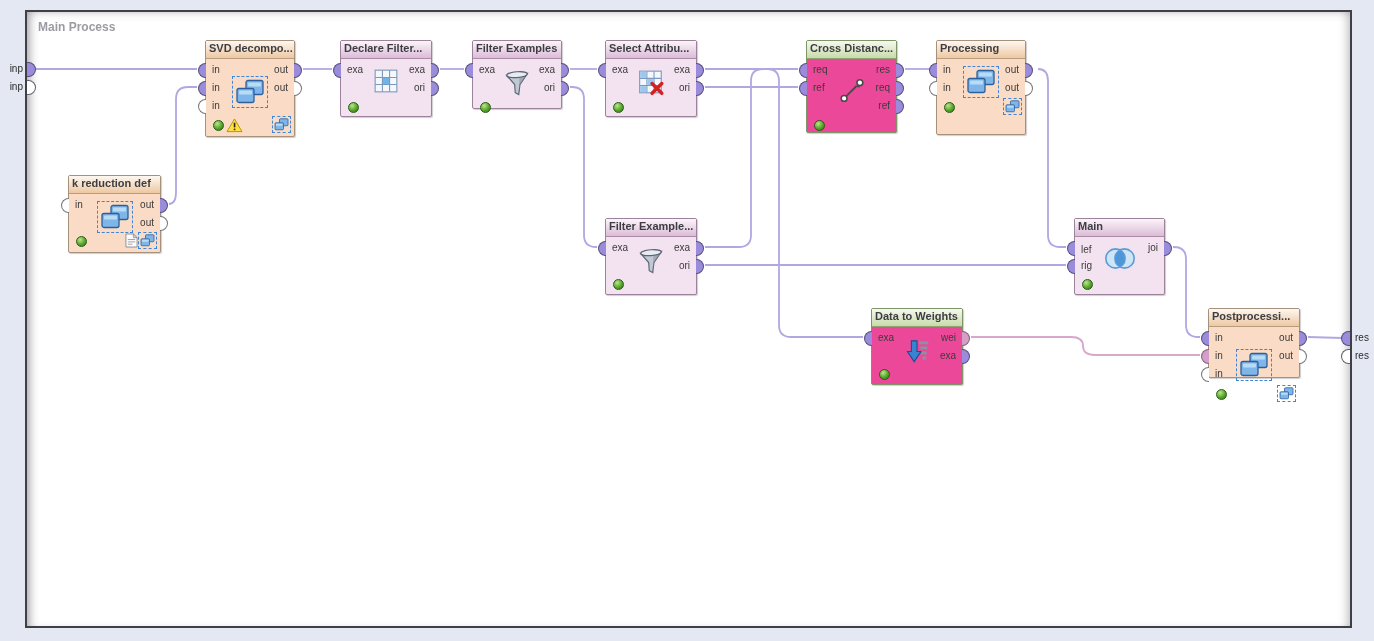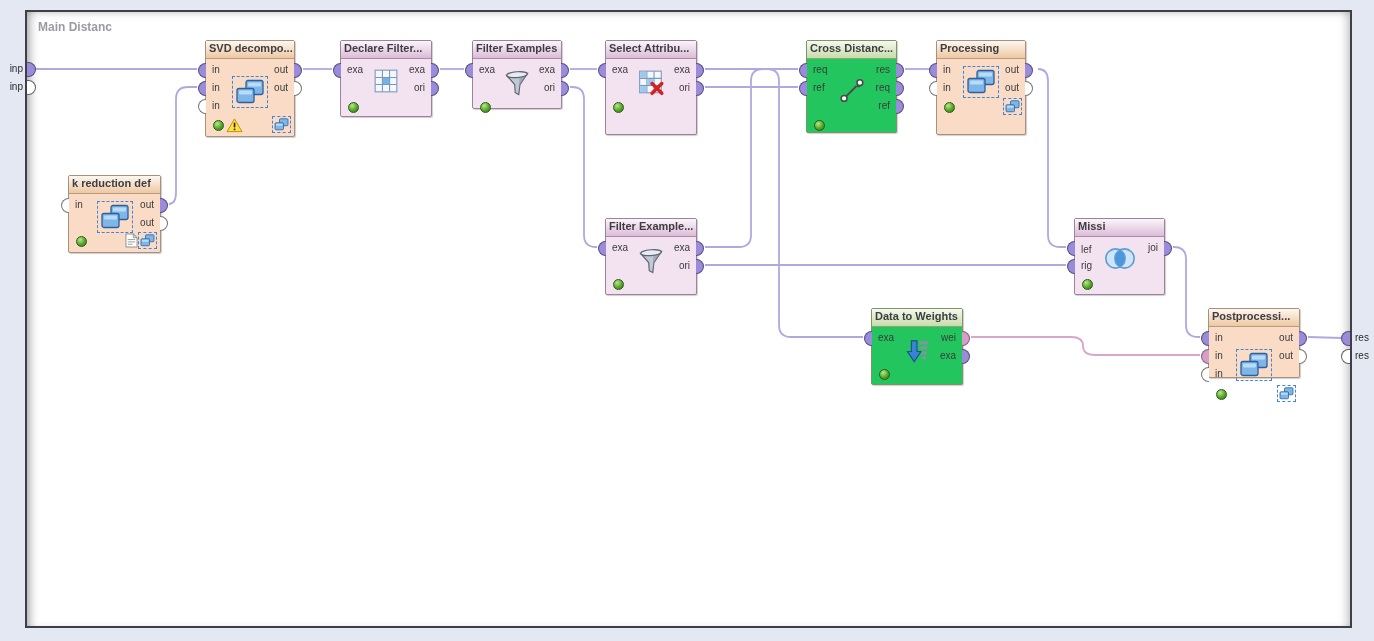--- a/index.html
+++ b/index.html
@@ -7,21 +7,21 @@
   #stage{position:relative;width:1374px;height:641px;background:#e4e8f2;overflow:hidden;}
   #canvas{position:absolute;left:25px;top:10px;width:1327px;height:618px;background:#fff;
     border:2px solid #3f3f47;box-sizing:border-box;
     box-shadow:inset 9px 0 9px -6px rgba(90,90,100,.5), inset -9px 0 9px -6px rgba(90,90,100,.35),
                inset 0 7px 8px -6px rgba(90,90,100,.25);}
   #process-title{position:absolute;left:38px;top:20px;font-size:12px;font-weight:bold;color:#9b9ba3;z-index:3;}
   #wires{position:absolute;left:0;top:0;z-index:2;}
   .op{position:absolute;box-sizing:border-box;border-radius:2px;z-index:3;box-shadow:1px 1px 1px rgba(60,60,70,.25);}
   .t-orange{background:#fadcc6;border:1px solid #a5917c;}
   .t-pink{background:#f3e2ef;border:1px solid #9c839b;}
-  .t-green{background:#22c55e;border:1px solid #7f9468;}
+  .t-green{background:#ec4899;border:1px solid #7f9468;}
   .op-header{position:absolute;left:0;top:0;right:0;height:16px;overflow:hidden;white-space:nowrap;
     font-size:11px;font-weight:bold;color:#3d3d43;padding:1px 0 0 3px;box-sizing:content-box;}
   .t-orange .op-header{background:linear-gradient(#fdf7f0,#eec8a2);border-bottom:1px solid #b99c7e;}
   .t-pink  .op-header{background:linear-gradient(#fbf4fa,#dcbcd7);border-bottom:1px solid #ab8ba5;}
   .t-green .op-header{background:linear-gradient(#f5f9ee,#c8dcaa);border-bottom:1px solid #90a474;}
   .port{position:absolute;width:8px;height:15px;box-sizing:border-box;background:#fff;border:1px solid #767676;z-index:4;}
   .port.pin{left:-8px;border-radius:7.5px 0 0 7.5px;border-right:none;}
   .port.pout{right:-8px;border-radius:0 7.5px 7.5px 0;border-left:none;}
   .port.filled{background:#9a8bdb;border-color:#57507c;}
   .port.pinkp{background:#d29fc6;border-color:#8e5c82;}
@@ -37,21 +37,21 @@
   .eport.fromleft{left:27px;border-radius:0 8px 8px 0;border-left:none;}
   .eport.fromright{left:1341px;border-radius:8px 0 0 8px;border-right:none;}
   .eport.filled{background:#9a8bdb;border-color:#57507c;}
   .elabel{position:absolute;font-size:10px;color:#2a2a2a;height:14px;line-height:14px;z-index:3;}
 </style>
 </head>
 <body>
 
 <div id="stage">
   <div id="canvas"></div>
-  <div id="process-title">Main Distanc</div>
+  <div id="process-title">Main Process</div>
   <svg id="wires" width="1374" height="641" viewBox="0 0 1374 641">
       <path d="M35,69 L197,69" fill="none" stroke="#b1a8e2" stroke-width="1.8"></path>
       <path d="M169,204 L169,204 Q176,204 176,192 L176,99 Q176,87 188,87 L197,87" fill="none" stroke="#b1a8e2" stroke-width="1.8"></path>
       <path d="M303,69 L332,69" fill="none" stroke="#b1a8e2" stroke-width="1.8"></path>
       <path d="M440,69 L464,69" fill="none" stroke="#b1a8e2" stroke-width="1.8"></path>
       <path d="M570,69 L597,69" fill="none" stroke="#b1a8e2" stroke-width="1.8"></path>
       <path d="M570,87 L572,87 Q584,87 584,99 L584,235 Q584,247 596,247 L597,247" fill="none" stroke="#b1a8e2" stroke-width="1.8"></path>
       <path d="M705,69 L767,69 Q779,69 779,81 L779,325 Q779,337 791,337 L863,337" fill="none" stroke="#b1a8e2" stroke-width="1.8"></path>
       <path d="M705,87 L798,87" fill="none" stroke="#b1a8e2" stroke-width="1.8"></path>
       <path d="M705,247 L739,247 Q751,247 751,235 L751,81 Q751,69 763,69 L798,69" fill="none" stroke="#b1a8e2" stroke-width="1.8"></path>
@@ -116,21 +116,21 @@
         <div class="plabel r" style="top:22px">exa</div>
         <div class="port pout filled" style="top:40px"></div>
         <div class="plabel r" style="top:40px">ori</div>
         <div class="op-icon" style="top:29px"><svg width="28" height="28" viewBox="0 0 24 24">
             <polygon points="3,4.5 21,3 14.5,12.5 13.5,21 10.5,19.5 10,12.5" fill="#c2c9d6" stroke="#5c6472"></polygon>
             <polygon points="14,5.5 20.5,3.4 14.5,12.5 13.8,18" fill="#8f98a8" opacity="0.65"></polygon>
             <ellipse cx="12" cy="4" rx="8.8" ry="2.5" fill="#e8ecf2" stroke="#5c6472" transform="rotate(-4 12 4)"></ellipse>
           </svg></div>
         <div class="status-dot" style="left:7px;top:61px"></div>
       </div>
-      <div class="op t-pink" style="left: 605px; top: 40px; width: 92px; height: 95px;">
+      <div class="op t-pink" style="left: 605px; top: 40px; width: 92px; height: 77px;">
         <div class="op-header"><span>Select Attribu...</span></div>
         <div class="port pin filled" style="top:22px"></div>
         <div class="plabel l" style="top:22px">exa</div>
         <div class="port pout filled" style="top:22px"></div>
         <div class="plabel r" style="top:22px">exa</div>
         <div class="port pout filled" style="top:40px"></div>
         <div class="plabel r" style="top:40px">ori</div>
         <div class="op-icon" style="top:28px"><svg width="27" height="27" viewBox="0 0 25 25">
             <rect x="2" y="2" width="20" height="20" fill="#f4f8fc" stroke="#7b98bc"></rect>
             <path d="M8.7,2 V22 M15.3,2 V22 M2,8.7 H22 M2,15.3 H22" stroke="#7b98bc" fill="none"></path>
@@ -221,21 +221,21 @@
         <div class="port pout filled" style="top:40px"></div>
         <div class="plabel r" style="top:40px">ori</div>
         <div class="op-icon" style="top:29px"><svg width="28" height="28" viewBox="0 0 24 24">
             <polygon points="3,4.5 21,3 14.5,12.5 13.5,21 10.5,19.5 10,12.5" fill="#c2c9d6" stroke="#5c6472"></polygon>
             <polygon points="14,5.5 20.5,3.4 14.5,12.5 13.8,18" fill="#8f98a8" opacity="0.65"></polygon>
             <ellipse cx="12" cy="4" rx="8.8" ry="2.5" fill="#e8ecf2" stroke="#5c6472" transform="rotate(-4 12 4)"></ellipse>
           </svg></div>
         <div class="status-dot" style="left:7px;top:60px"></div>
       </div>
       <div class="op t-pink" style="left: 1074px; top: 218px; width: 91px; height: 77px;">
-        <div class="op-header"><span>Missi</span></div>
+        <div class="op-header"><span>Main</span></div>
         <div class="port pin filled" style="top:22px"></div>
         <div class="plabel l" style="top:24px">lef</div>
         <div class="port pin filled" style="top:40px"></div>
         <div class="plabel l" style="top:40px">rig</div>
         <div class="port pout filled" style="top:22px"></div>
         <div class="plabel r" style="top:22px">joi</div>
         <div class="op-icon" style="top:27px"><svg width="34" height="25" viewBox="0 0 30 22">
             <circle cx="11" cy="11" r="8.5" fill="#cde5f7"></circle>
             <circle cx="19" cy="11" r="8.5" fill="#cde5f7"></circle>
             <path d="M15,3.5 A8.5,8.5 0 0,1 15,18.5 A8.5,8.5 0 0,1 15,3.5 Z" fill="#4d96d9"></path>

